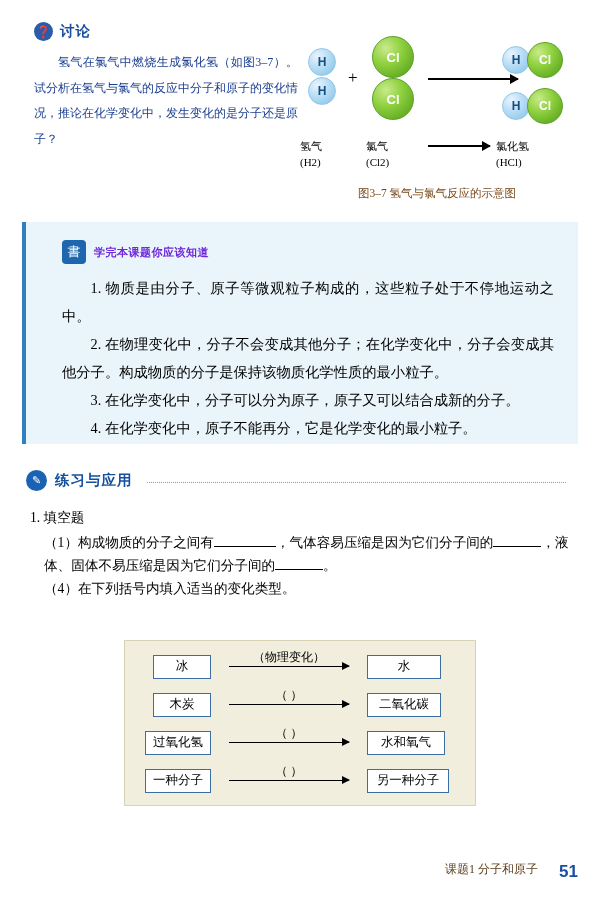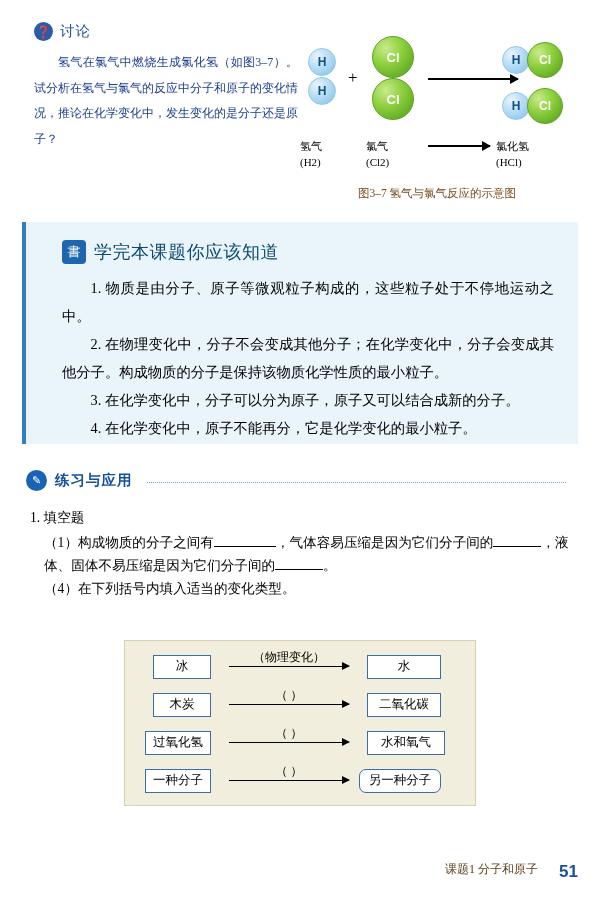--- a/index.html
+++ b/index.html
@@ -18,21 +18,21 @@
     position:absolute; left:34px; top:22px;
     display:flex; align-items:center; gap:7px;
   }
   .disc-icon {
     width:19px; height:19px; border-radius:50%;
     background:#2a5caa; color:#fff;
     display:flex; align-items:center; justify-content:center;
     font-size:12px; font-family:"Liberation Sans",sans-serif;
   }
   .disc-title {
-    font-size:14.5px; color:#1a4fa0; font-weight:normal;
+    font-size:14.5px; color:#1a4fa0; font-weight:bold;
     letter-spacing:1px;
   }
 
   .disc-body {
     position:absolute; left:34px; top:50px; width:264px;
     font-size:12px; line-height:25.5px; color:#1b3f8f;
     text-align:justify;
   }
   .disc-body .indent { text-indent: 2em; display:block; }
 
@@ -79,21 +79,21 @@
   }
   .summary-head {
     position:absolute; left:36px; top:18px;
     display:flex; align-items:center; gap:8px;
   }
   .sum-icon {
     width:24px; height:24px; border-radius:4px; background:#1e66ad; color:#fff;
     display:flex; align-items:center; justify-content:center; font-size:13px;
     font-family:"Liberation Sans",sans-serif;
   }
-  .sum-title { font-size:18px; font-weight:normal; color:#0c4a6e; letter-spacing:0.5px;}
+  .sum-title { font-size:11px; font-weight:bold; color:#6d28d9; letter-spacing:0.5px;}
   .sum-list {
     position:absolute; left:36px; top:52px; width:492px;
     font-size:14.3px; line-height:28px; text-align:justify; color:#000;
   }
   .sum-list p { margin:0; text-indent:2em; }
 
   
   .ex-head {
     position:absolute; left:26px; top:470px;
     display:flex; align-items:center; gap:8px; width:540px;
@@ -235,19 +235,19 @@
     <div class="dbox" style="left:242px; top:52px; width:72px;">二氧化碳</div>
 
     <div class="dbox" style="left:20px; top:90px; width:64px;">过氧化氢</div>
     <div class="dlabel" style="left:104px; top:84px; width:120px;">（          ）</div>
     <div class="darrow" style="left:104px; top:101px; width:120px;"></div>
     <div class="dbox" style="left:242px; top:90px; width:76px;">水和氧气</div>
 
     <div class="dbox" style="left:20px; top:128px; width:64px;">一种分子</div>
     <div class="dlabel" style="left:104px; top:122px; width:120px;">（          ）</div>
     <div class="darrow" style="left:104px; top:139px; width:120px;"></div>
-    <div class="dbox" style="left:234px; top:128px; width:80px;border-radius:7px;">另一种分子</div>
+    <div class="dbox" style="left:242px; top:128px; width:80px;">另一种分子</div>
   </div>
 
   <div class="footer-text">课题1 分子和原子</div>
   <div class="page-num">51</div>
 
 </div>
 
 </body></html>

